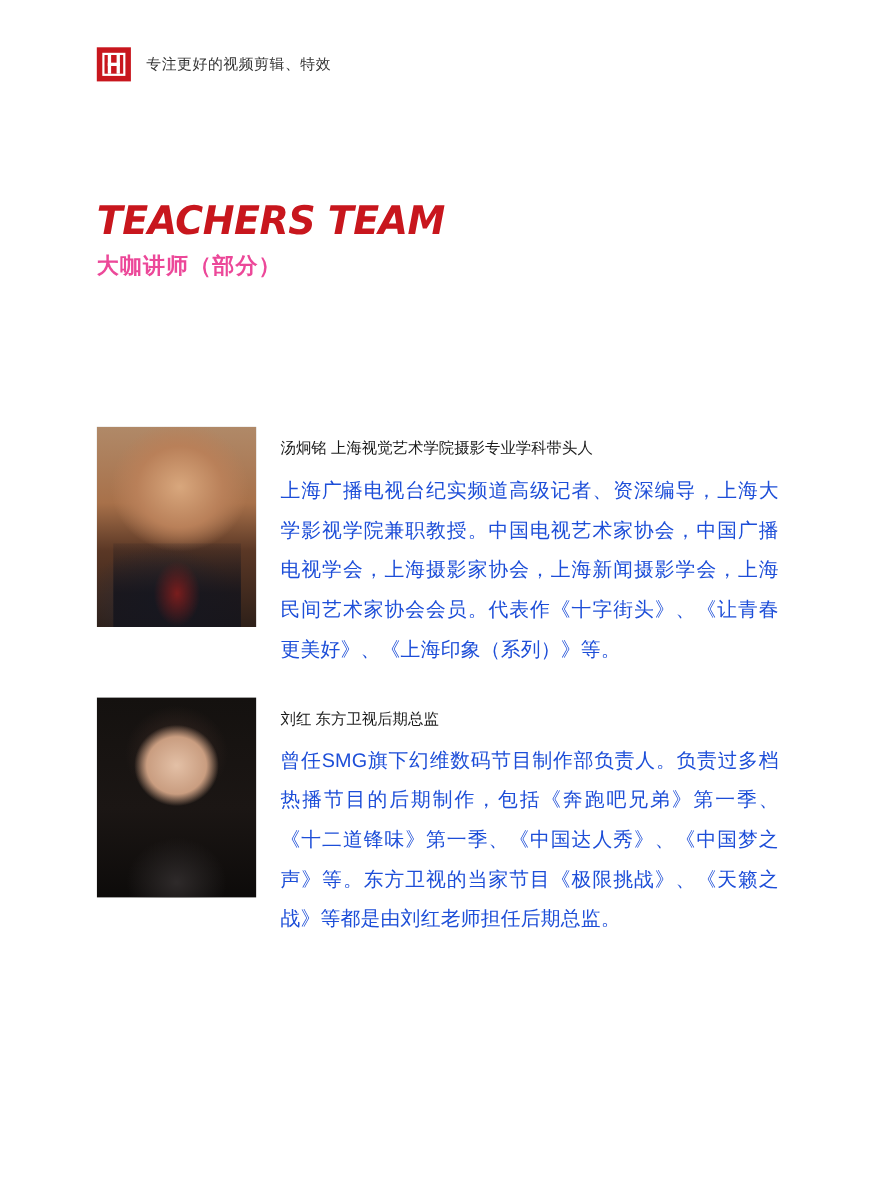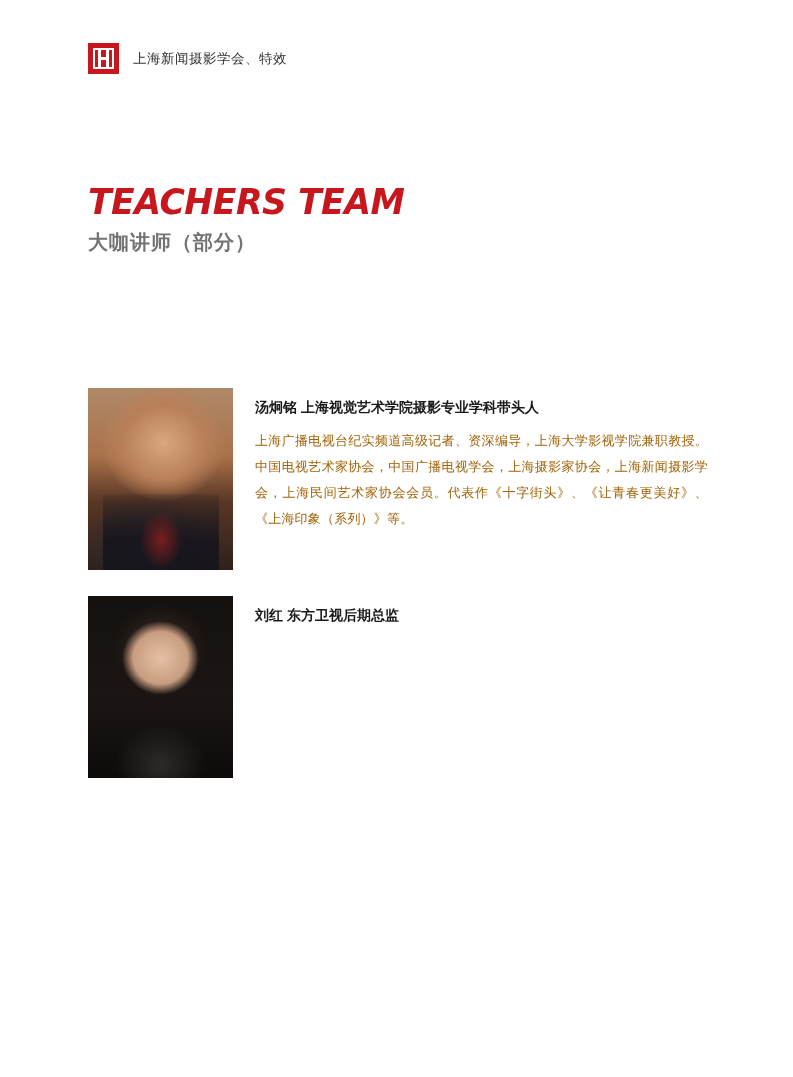--- a/index.html
+++ b/index.html
@@ -86,21 +86,21 @@
     color: #c8161d;
     letter-spacing: -0.5px;
     line-height: 1.1;
     margin: 0;
     transform: scaleX(0.96);
     transform-origin: left center;
   }
   .title-cn {
     font-size: 20px;
     font-weight: bold;
-    color: #737373;
+    color: #ec4899;
     letter-spacing: 1px;
     margin: 8px 0 0 0;
     line-height: 1.2;
   }
 
   
   .teacher-list {
     position: absolute;
     left: 88px;
     top: 388px;
@@ -177,47 +177,47 @@
       linear-gradient(180deg, rgba(100,92,80,0.2) 0%, #6b6152 55%, #5a5144 100%);
   }
 
   .teacher-text {
     margin-left: 22px;
     flex: 1 1 auto;
     padding-top: 10px;
   }
   .teacher-name {
     font-size: 14px;
-    font-weight: bold;
+    font-weight: normal;
     color: #1a1a1a;
     line-height: 1.4;
     margin: 0 0 10px 0;
   }
   .teacher-desc {
-    font-size: 13px;
-    color: #a16207;
+    font-size: 18px;
+    color: #1d4ed8;
     line-height: 2.0;
     margin: 0;
     text-align: justify;
     letter-spacing: 0.2px;
   }
 </style>
 </head>
 <body>
 
 <div class="page">
 
   <div class="header">
     <div class="logo-mark">
       <div class="inner"></div>
       <div class="bar-l"></div>
       <div class="bar-r"></div>
       <div class="bar-c"></div>
     </div>
-    <div class="header-slogan">上海新闻摄影学会、特效</div>
+    <div class="header-slogan">专注更好的视频剪辑、特效</div>
   </div>
 
   <div class="title-block">
     <h1 class="title-en">TEACHERS TEAM</h1>
     <h2 class="title-cn">大咖讲师（部分）</h2>
   </div>
 
   <div class="teacher-list">
 
     <div class="teacher-row">
@@ -229,18 +229,19 @@
         <p class="teacher-desc">上海广播电视台纪实频道高级记者、资深编导，上海大学影视学院兼职教授。中国电视艺术家协会，中国广播电视学会，上海摄影家协会，上海新闻摄影学会，上海民间艺术家协会会员。代表作《十字街头》、《让青春更美好》、《上海印象（系列）》等。</p>
       </div>
     </div>
 
     <div class="teacher-row">
       <div class="portrait">
         <div class="ph ph-2"></div>
       </div>
       <div class="teacher-text">
         <p class="teacher-name">刘红  东方卫视后期总监</p>
+        <p class="teacher-desc">曾任SMG旗下幻维数码节目制作部负责人。负责过多档热播节目的后期制作，包括《奔跑吧兄弟》第一季、《十二道锋味》第一季、《中国达人秀》、《中国梦之声》等。东方卫视的当家节目《极限挑战》、《天籁之战》等都是由刘红老师担任后期总监。</p>
       </div>
     </div>
 
 
   </div>
 </div>
 
 </body></html>

